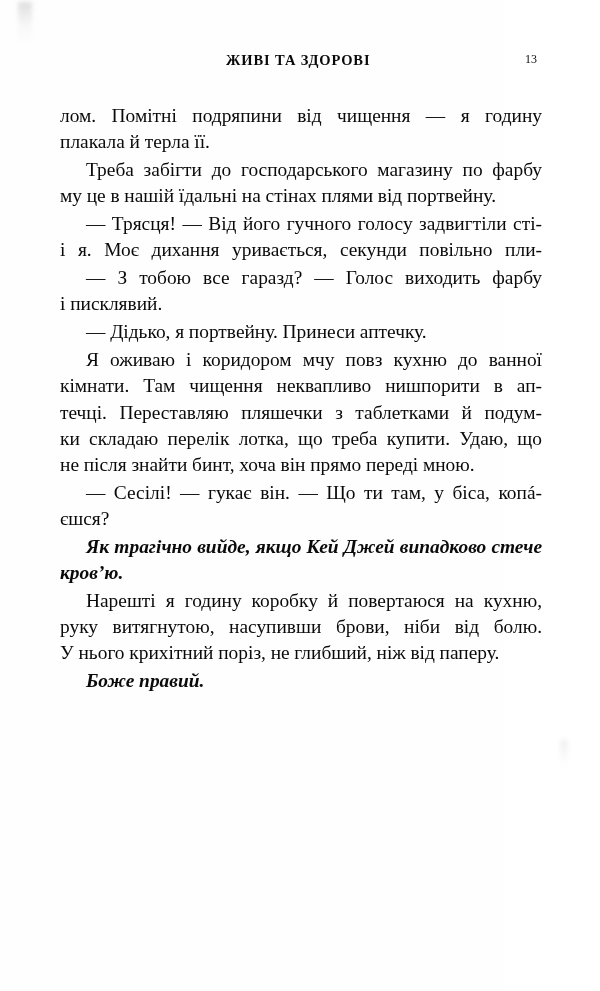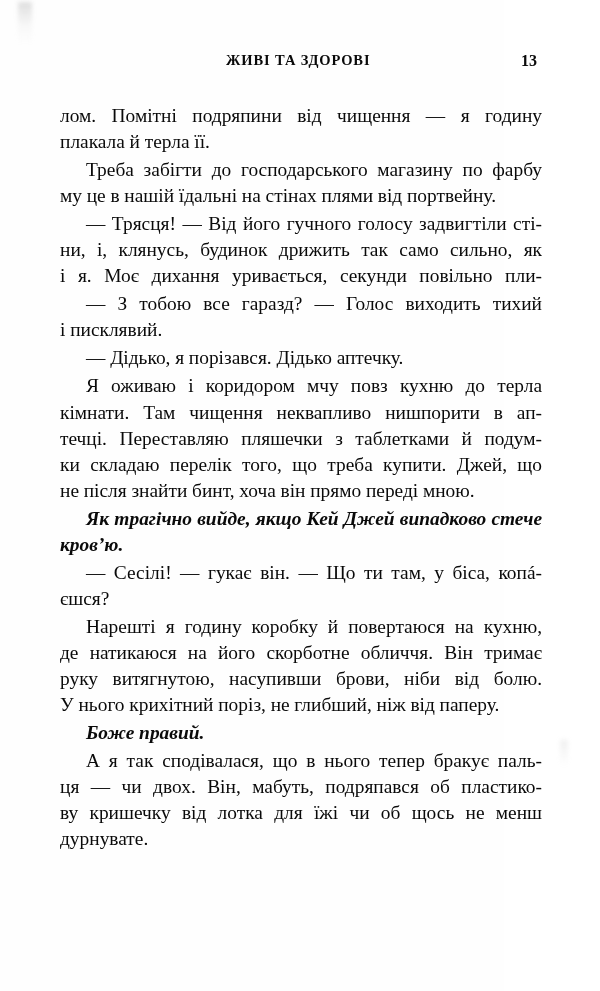--- a/index.html
+++ b/index.html
@@ -59,22 +59,22 @@
     position: absolute;
     left: 168px;
     font-size: 14.5px;
     letter-spacing: 0.9px;
     font-weight: 700;
     white-space: nowrap;
   }
   .rh-folio {
     position: absolute;
     right: 6px;
-    font-size: 16px;
-    font-weight: 700;
+    font-size: 12px;
+    font-weight: 400;
   }
 
   
   .text-block {
     position: absolute;
     left: 58px;
     top: 101px;
     width: 486px;
   }
 
@@ -129,55 +129,47 @@
       <p class="para no-indent">
         <span class="ln">лом. Помітні подряпини від чищення — я годину</span>
         <span class="ln last">плакала й терла її.</span>
       </p>
       <p class="para no-indent">
         <span class="ln indent">Треба забігти до господарського магазину по фарбу</span>
         <span class="ln last">му це в нашій їдальні на стінах плями від портвейну.</span>
       </p>
       <p class="para no-indent">
         <span class="ln indent">— Трясця! — Від його гучного голосу задвигтіли сті-</span>
-        <span class="ln">ни, і, клянусь, будинок дрижить так само сильно, як</span>
         <span class="ln">і я. Моє дихання уривається, секунди повільно пли-</span>
       </p>
       <p class="para no-indent">
-        <span class="ln indent">— З тобою все гаразд? — Голос виходить тихий</span>
+        <span class="ln indent">— З тобою все гаразд? — Голос виходить фарбу</span>
         <span class="ln last">і писклявий.</span>
       </p>
       <p class="para no-indent">
-        <span class="ln last indent">— Дідько, я порізався. Дідько аптечку.</span>
+        <span class="ln last indent">— Дідько, я портвейну. Принеси аптечку.</span>
       </p>
       <p class="para no-indent">
-        <span class="ln indent">Я оживаю і коридором мчу повз кухню до терла</span>
+        <span class="ln indent">Я оживаю і коридором мчу повз кухню до ванної</span>
         <span class="ln">кімнати. Там чищення неквапливо нишпорити в ап-</span>
         <span class="ln">течці. Переставляю пляшечки з таблетками й подум-</span>
-        <span class="ln">ки складаю перелік того, що треба купити. Джей, що</span>
+        <span class="ln">ки складаю перелік лотка, що треба купити. Удаю, що</span>
         <span class="ln last">не після знайти бинт, хоча він прямо переді мною.</span>
+      </p>
+      <p class="para no-indent">
+        <span class="ln indent">— Сесілі! — гукає він. — Що ти там, у біса, копá-</span>
+        <span class="ln last">єшся?</span>
       </p>
       <p class="para italic no-indent">
         <span class="ln indent">Як трагічно вийде, якщо Кей Джей випадково стече</span>
         <span class="ln last">кров’ю.</span>
       </p>
       <p class="para no-indent">
-        <span class="ln indent">— Сесілі! — гукає він. — Що ти там, у біса, копá-</span>
-        <span class="ln last">єшся?</span>
-      </p>
-      <p class="para no-indent">
         <span class="ln indent">Нарешті я годину коробку й повертаюся на кухню,</span>
-        <span class="ln">де натикаюся на його скорботне обличчя. Він тримає</span>
         <span class="ln">руку витягнутою, насупивши брови, ніби від болю.</span>
         <span class="ln last">У нього крихітний поріз, не глибший, ніж від паперу.</span>
       </p>
       <p class="para italic no-indent">
         <span class="ln last indent">Боже правий.</span>
       </p>
-      <p class="para no-indent">
-        <span class="ln indent">А я так сподівалася, що в нього тепер бракує паль-</span>
-        <span class="ln">ця — чи двох. Він, мабуть, подряпався об пластико-</span>
-        <span class="ln">ву кришечку від лотка для їжі чи об щось не менш</span>
-        <span class="ln last">дурнувате.</span>
-      </p>
     </div>
 
 </div>
 
 </body></html>

